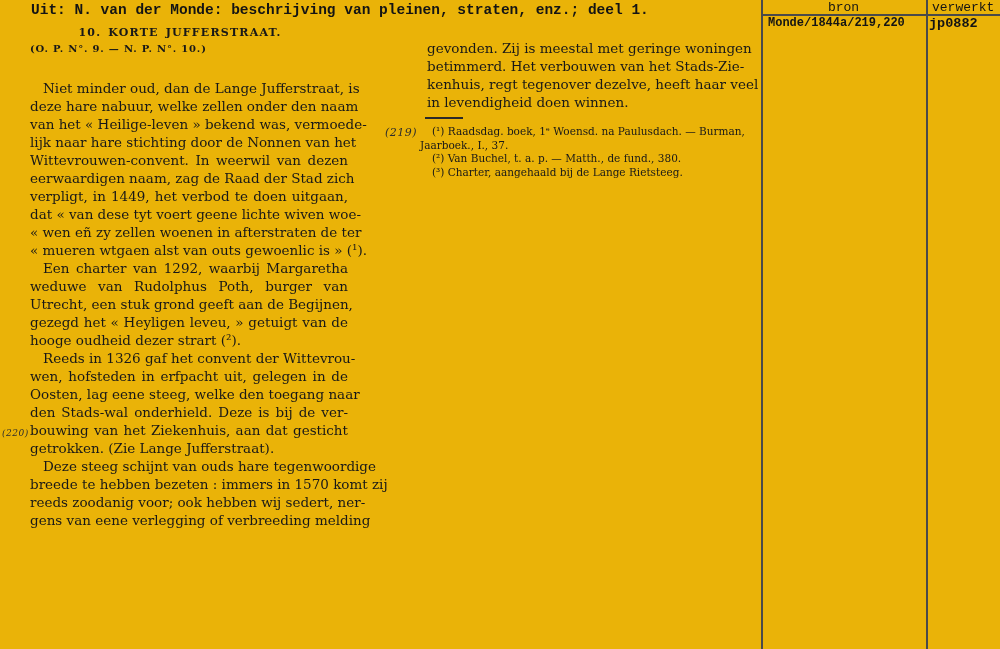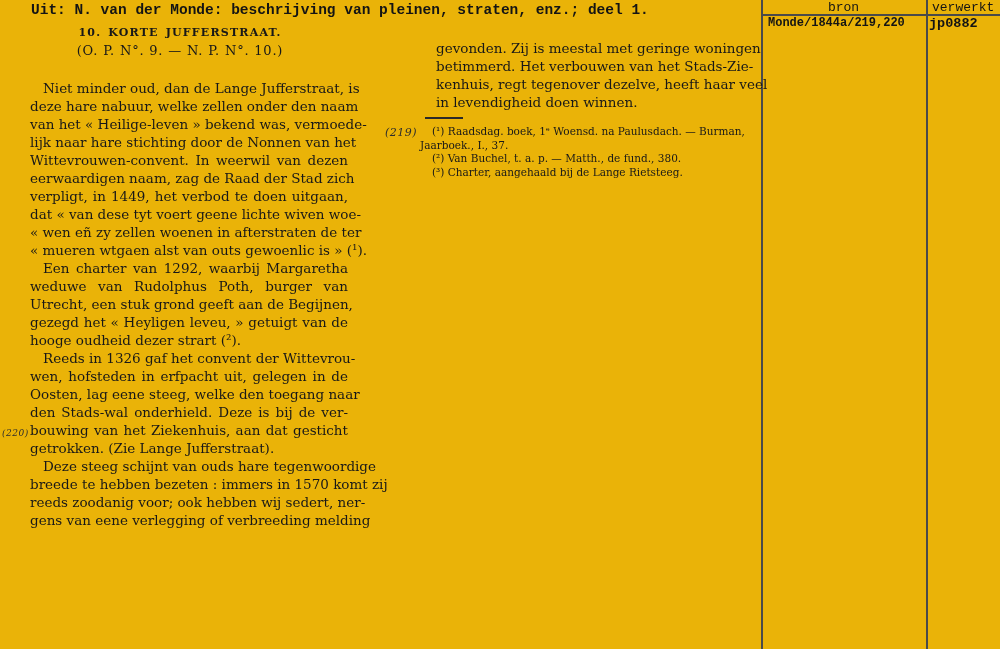--- a/index.html
+++ b/index.html
@@ -17,25 +17,25 @@
   .vline1 { left:761px; } .vline2 { left:926px; }
   .hline { position:absolute; top:14px; left:761px; width:239px; height:1.5px; background:#4a4a4a; }
   .th-bron { position:absolute; left:761px; top:0px; width:165px; text-align:center; font-size:13px; }
   .th-verwerkt { position:absolute; left:932px; top:0px; font-size:13px; }
   .td-bron { position:absolute; left:768px; top:16px; font-size:12px; font-weight:bold; }
   .td-verwerkt { position:absolute; left:929px; top:16px; font-size:13.5px; font-weight:bold; }
 
   
   .title { position:absolute; left:30px; top:26px; width:300px; text-align:center;
            font-weight:bold; font-size:11px; letter-spacing:1.2px; word-spacing:2px; }
-  .subtitle { position:absolute; left:30px; top:43px; width:300px; text-align:center;
-              font-size:13px; letter-spacing:0.8px; }
+  .subtitle { position:absolute; left:30px; top:43px; width:300px; 
+              font-size:10px; letter-spacing:0.8px;font-weight:bold; }
 
   .col-left  { position:absolute; left:30px;  top:79px; width:318px; }
-  .col-right { position:absolute; left:436px; top:39px; width:317px; }
+  .col-right { position:absolute; left:427px; top:39px; width:317px; }
   .col-left .tline, .col-right .tline {
     position:relative; font-size:13.5px; line-height:18px; height:18px;
     text-align:justify; text-align-last:justify; white-space:nowrap;
   }
   .tline.last { text-align-last:left; }
   .tline.ind { text-indent:13px; }
 
   .fnrule { position:absolute; left:425px; top:117px; width:38px; height:1.5px; background:#2a2a2a; }
   .footnotes { position:absolute; left:420px; top:125px; width:318px; }
   .footnotes .tline {

